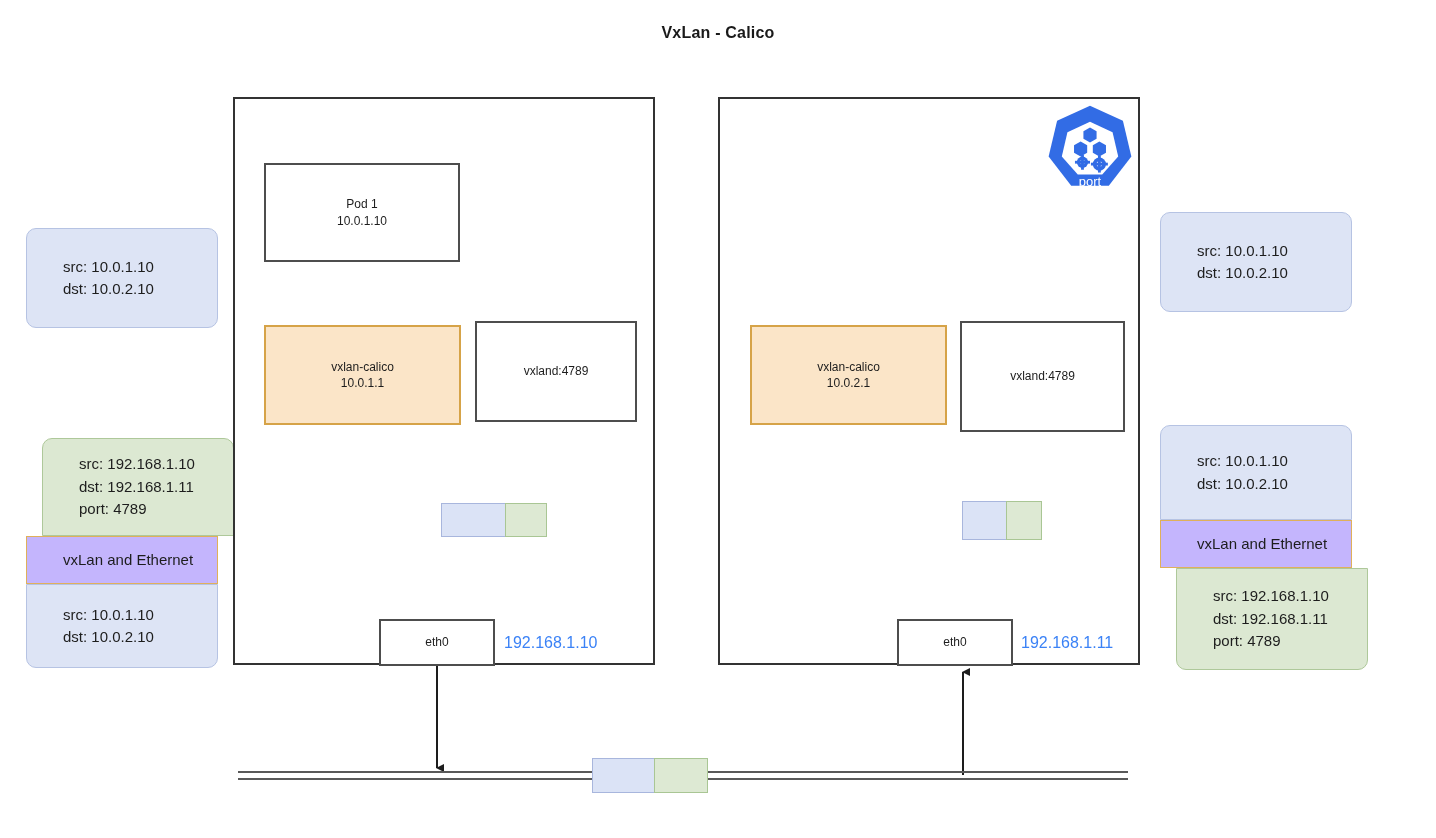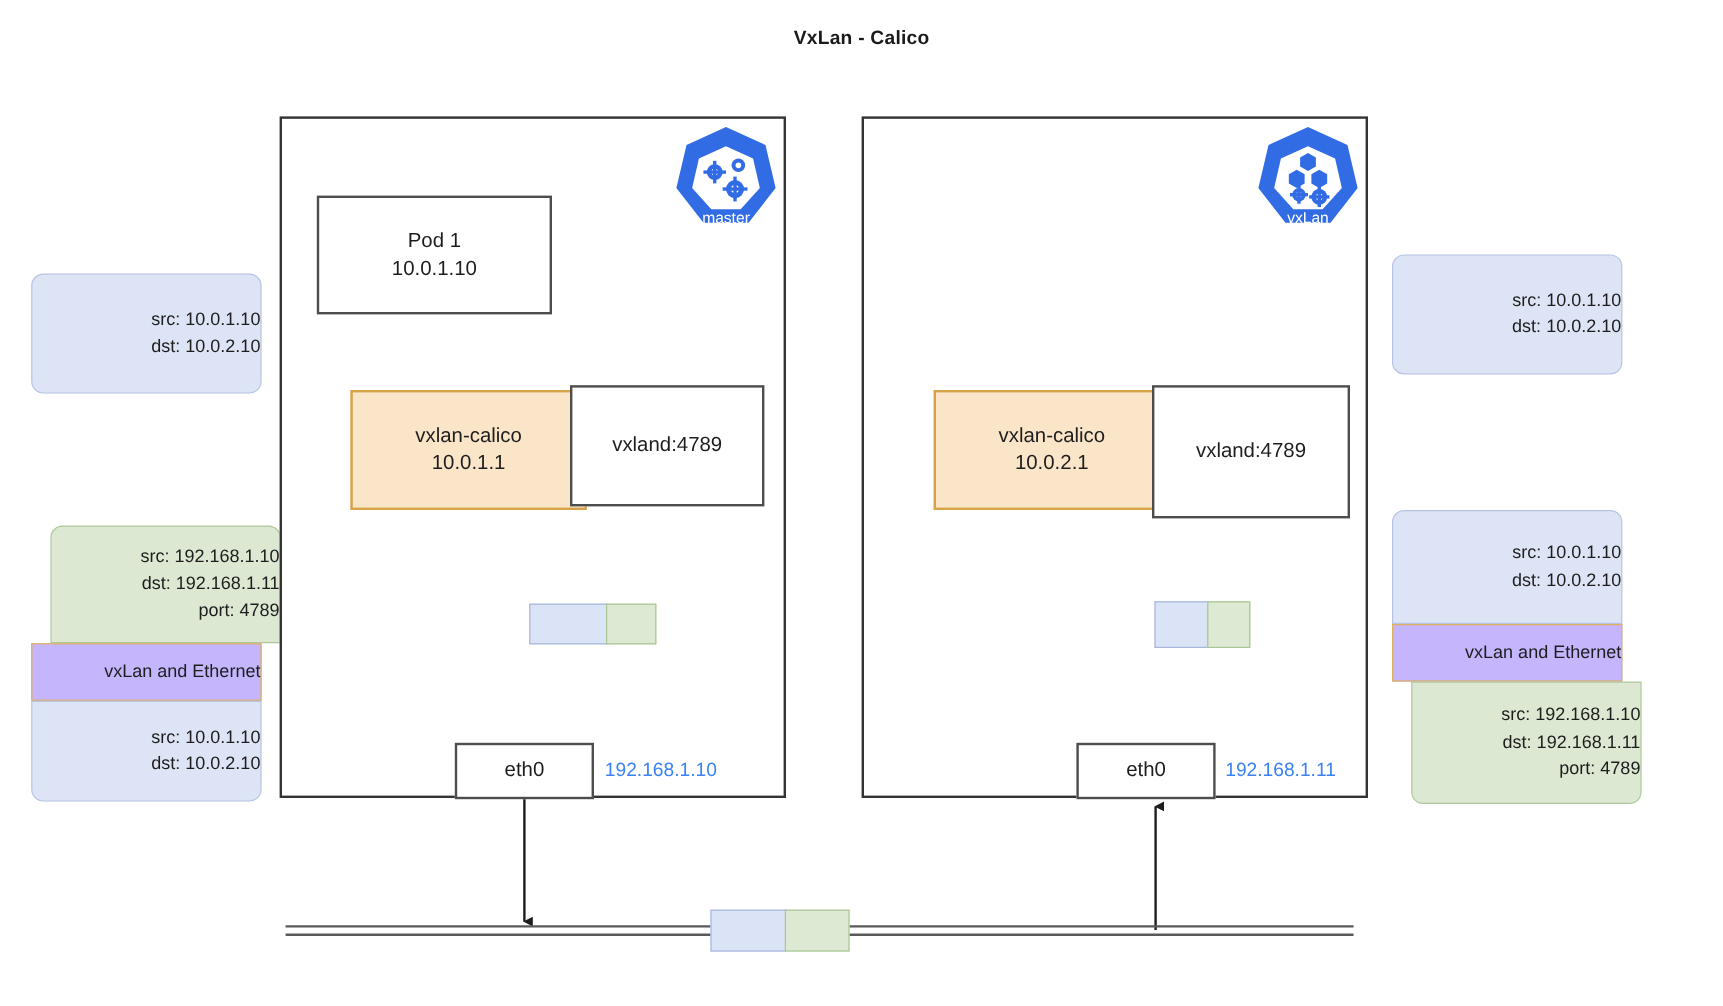--- a/index.html
+++ b/index.html
@@ -39,45 +39,45 @@
   }
   
   .box {
     position: absolute;
     box-sizing: border-box;
     display: flex;
     flex-direction: column;
     align-items: center;
     justify-content: center;
     text-align: center;
-    font-size: 17px;
+    font-size: 12px;
     line-height: 1.35;
     color: #1d1d1d;
     background: #ffffff;
     border: 2px solid #4d4d4d;
   }
   .box.orange {
     background: #fbe5c8;
     border-color: #d6a348;
-    margin-left: 28px;
   }
   .box .l2 { display: block; }
   
   .callout {
     position: absolute;
     box-sizing: border-box;
     display: flex;
     flex-direction: column;
-    align-items: flex-end;
+    align-items: flex-start;
     justify-content: center;
     text-align: center;
     font-size: 15px;
     line-height: 1.5;
     color: #1d1d1d;
     border-radius: 10px;
+    padding-left: 36px;
   }
   .callout.blue   { background: #dde4f5; border: 1.5px solid #b6c3e3; }
   .callout.green  { background: #dce8d2; border: 1.5px solid #aec89a; margin-left: 16px; }
   .callout.orange { background: #c4b5fd; border: 1.5px solid #e0b05a; }
   .stack-top    { border-radius: 10px 10px 0 0; }
   .stack-mid    { border-radius: 0; }
   .stack-bottom { border-radius: 0 0 10px 10px; }
   
   .packet {
     position: absolute;
@@ -203,39 +203,20 @@
     <span>vxLan and Ethernet</span>
   </div>
   <div class="callout green stack-bottom" style="left:1160px; top:568px; width:192px; height:102px;">
     <span>src: 192.168.1.10</span>
     <span>dst: 192.168.1.11</span>
     <span>port: 4789</span>
   </div>
 
   <div class="node-box" style="left:233px; top:97px; width:422px; height:568px;"></div>
 
-  <div class="k8s" style="left:558px; top:103px;">
-    <svg viewBox="0 0 100 100" width="94" height="94" xmlns="http://www.w3.org/2000/svg">
-      <polygon points="50,3 85,19 94,57 70,88 30,88 6,57 15,19" fill="#326ce5"></polygon>
-      <polygon points="50,20 74,31 80,57 63,76 37,76 20,57 26,31" fill="#ffffff"></polygon>
-      <g fill="#326ce5">
-        <circle cx="40" cy="43" r="7"></circle>
-        <circle cx="40" cy="43" r="3" fill="#ffffff"></circle>
-        <circle cx="61" cy="37" r="6"></circle>
-        <circle cx="61" cy="37" r="2.5" fill="#ffffff"></circle>
-        <circle cx="58" cy="58" r="8"></circle>
-        <circle cx="58" cy="58" r="3.5" fill="#ffffff"></circle>
-        <rect x="38.5" y="33" width="3" height="20"></rect>
-        <rect x="30" y="41.5" width="20" height="3"></rect>
-        <rect x="56.5" y="47" width="3" height="22"></rect>
-        <rect x="47" y="56.5" width="22" height="3"></rect>
-      </g>
-    </svg>
-    <div class="k8s-label">master</div>
-  </div>
 
   <div class="box" style="left:264px; top:163px; width:196px; height:99px;">
     <span class="l2">Pod 1</span>
     <span class="l2">10.0.1.10</span>
   </div>
 
   <div class="box orange" style="left:264px; top:325px; width:197px; height:100px;">
     <span class="l2">vxlan-calico</span>
     <span class="l2">10.0.1.1</span>
   </div>
@@ -267,21 +248,21 @@
         <circle cx="42" cy="63" r="6"></circle>
         <circle cx="42" cy="63" r="2.5" fill="#ffffff"></circle>
         <circle cx="60" cy="65" r="7"></circle>
         <circle cx="60" cy="65" r="3" fill="#ffffff"></circle>
         <rect x="40.5" y="55" width="3" height="16"></rect>
         <rect x="34" y="61.5" width="16" height="3"></rect>
         <rect x="58.5" y="56" width="3" height="18"></rect>
         <rect x="51" y="63.5" width="18" height="3"></rect>
       </g>
     </svg>
-    <div class="k8s-label">vxLan</div>
+    <div class="k8s-label">port</div>
   </div>
 
 
   <div class="box orange" style="left:750px; top:325px; width:197px; height:100px;">
     <span class="l2">vxlan-calico</span>
     <span class="l2">10.0.2.1</span>
   </div>
 
   <div class="box" style="left:960px; top:321px; width:165px; height:111px;">
     <span class="l2">vxland:4789</span>

